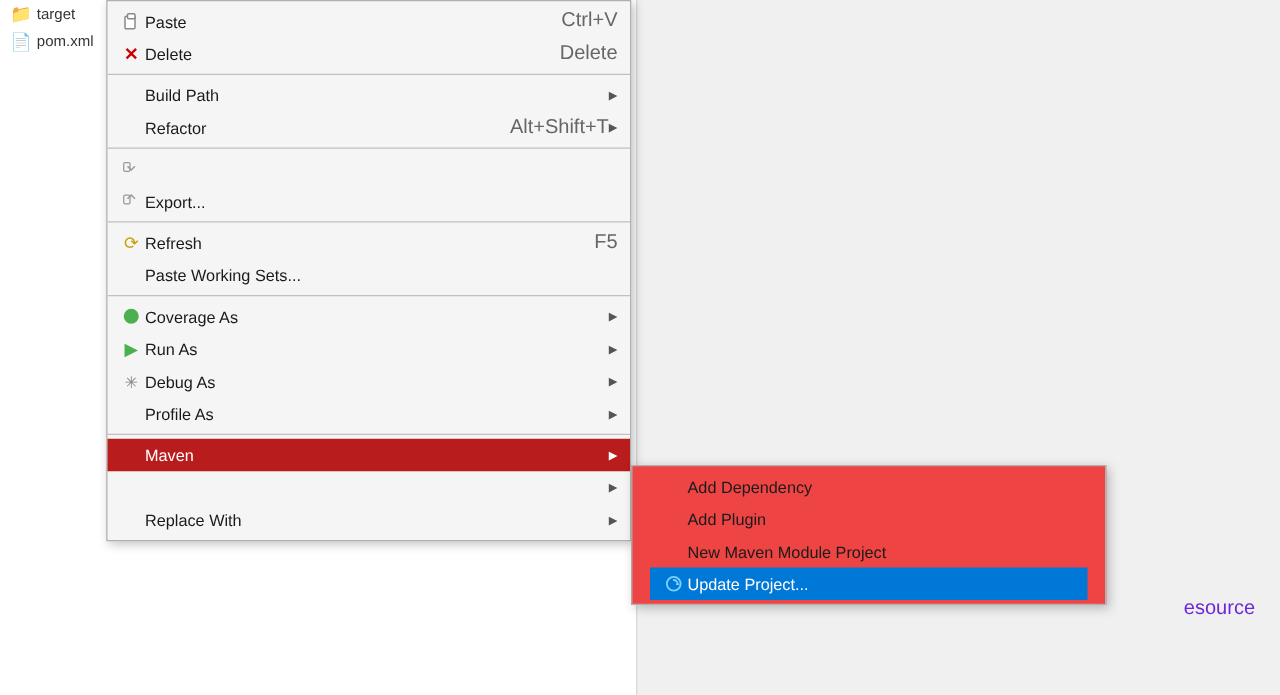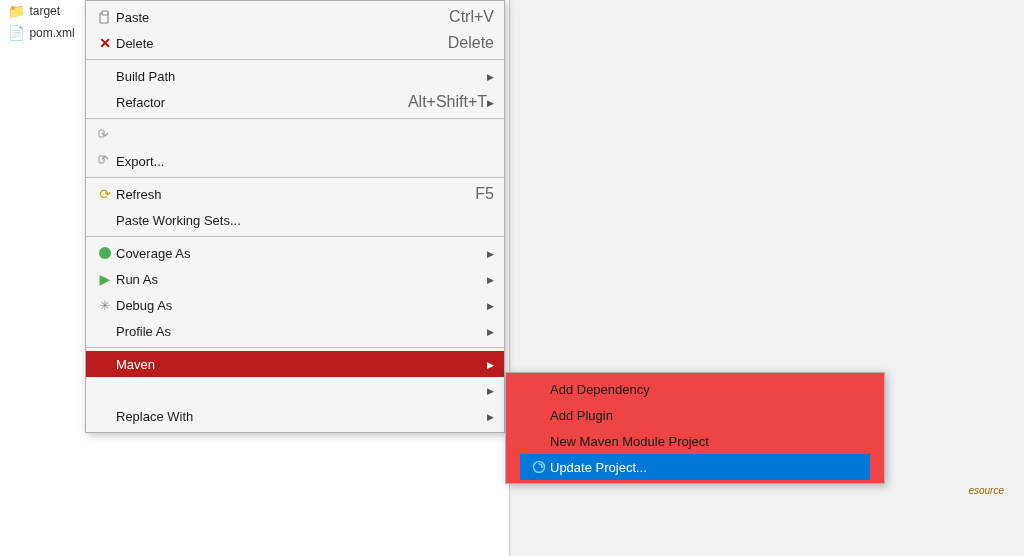--- a/index.html
+++ b/index.html
@@ -130,23 +130,22 @@
       left: 510px;
       right: 0;
       bottom: 0;
       background: #f0f0f0;
     }
 
     .right-panel-label {
       position: absolute;
       bottom: 60px;
       right: 20px;
-      color: #a16207;
-      font-size: 10px;
-      font-style: italic;
+      color: #6d28d9;
+      font-size: 16px;
     }
 
     
     .dot-green { display:inline-block; width:10px; height:10px; border-radius:50%; background:#4caf50; }
 
     
     .arrow-right::after {
       content: '▶';
       font-size: 9px;
     }

